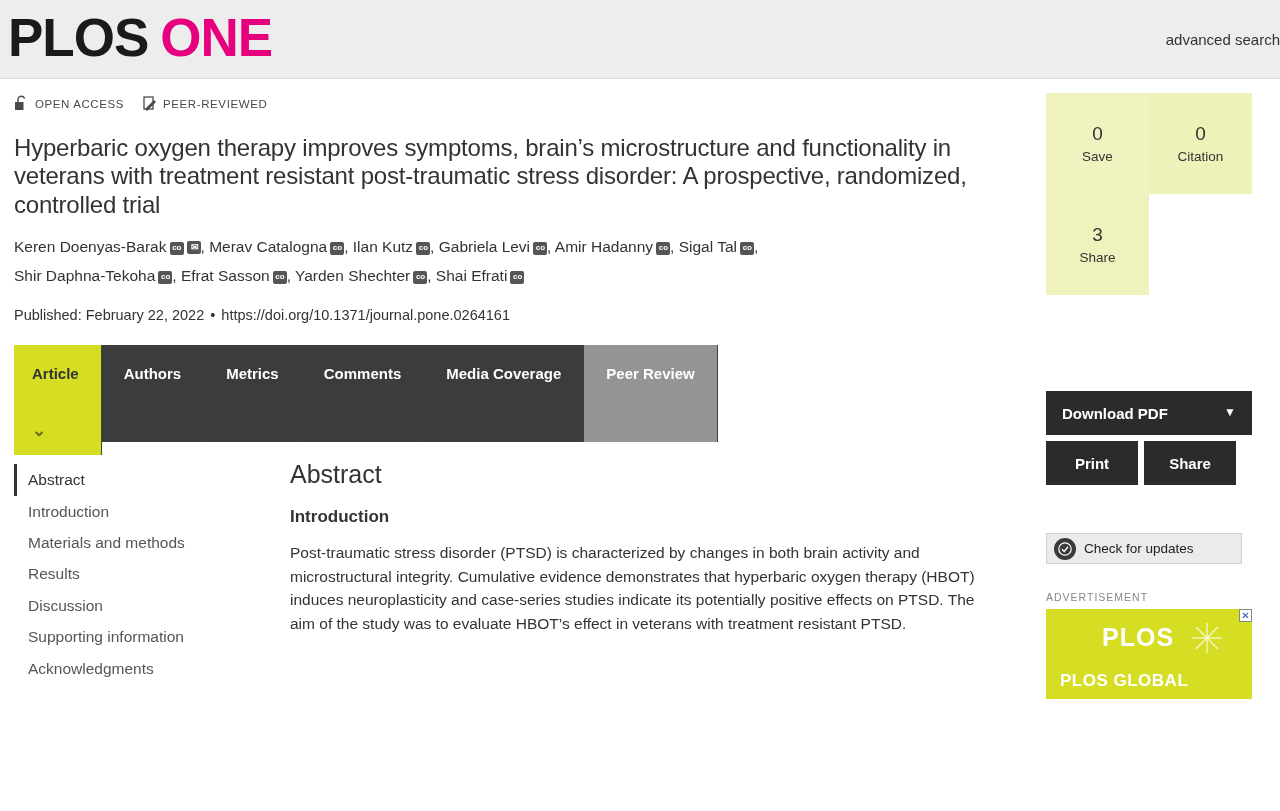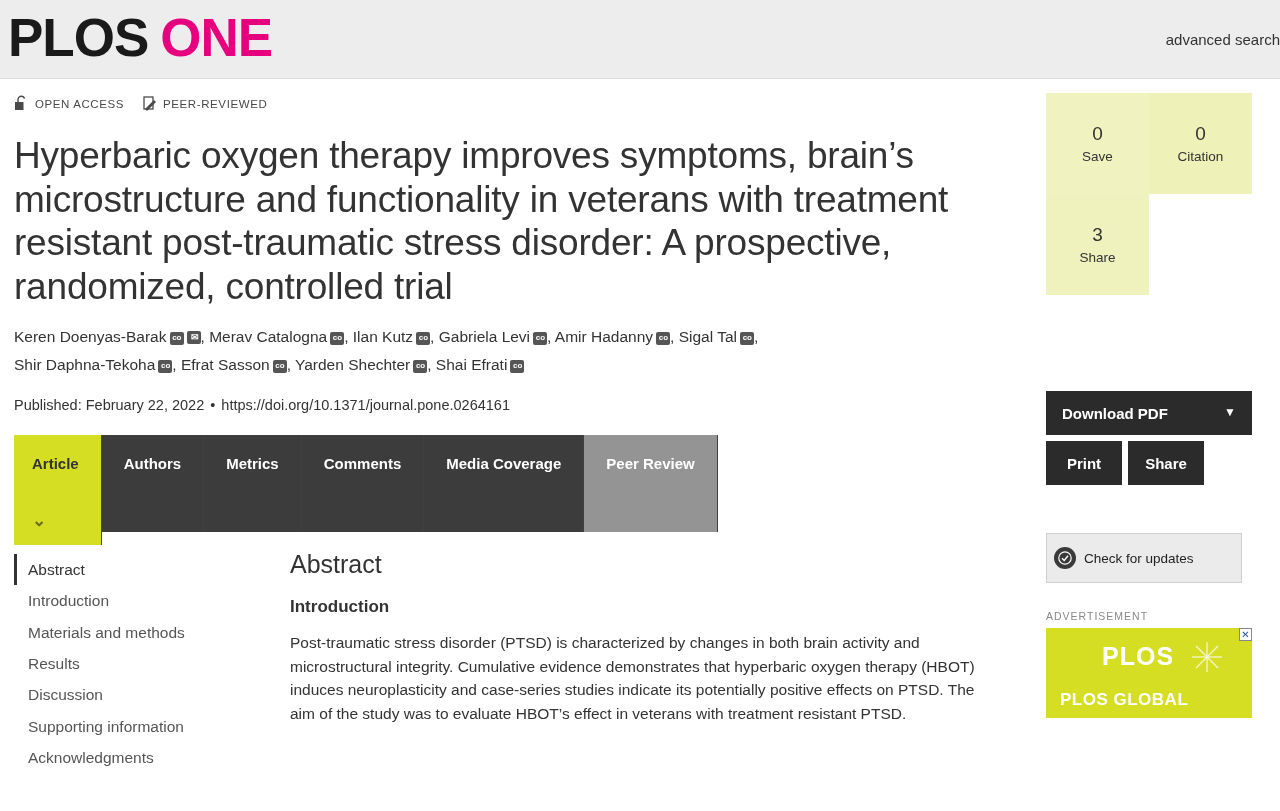--- a/index.html
+++ b/index.html
@@ -70,21 +70,21 @@
   .badge-icon { width: 15px; height: 17px; display: inline-block; }
 
   .article-type {
     margin-top: 13px;
     font-size: 12.5px;
     letter-spacing: 0.4px;
     color: #4a4a4a;
   }
 
   h1.title {
-    font-size: 37px;
+    font-size: 24px;
     line-height: 1.18;
     font-weight: normal;
     color: #333;
     margin: 22px 0 0 0;
     max-width: 985px;
     letter-spacing: -0.2px;
   }
 
   .authors {
     margin-top: 14px;
@@ -238,30 +238,30 @@
     font-size: 12px;
   }
   .btn-row { display: flex; gap: 6px; margin-top: 6px; }
   .btn-half {
     background: #2b2b2b;
     color: #fff;
     font-size: 15px;
     font-weight: bold;
     border: none;
     height: 44px;
-    width: 76px;
+    width: 92px;
     cursor: pointer;
     text-align: center;
     padding: 0;
   }
 
   .updates {
     margin-top: 48px;
     width: 196px;
-    height: 50px;
+    height: 31px;
     background: #ebebeb;
     border: 1px solid #cfcfcf;
     display: flex;
     align-items: center;
     gap: 8px;
     padding-left: 7px;
   }
   .updates .circ {
     width: 22px; height: 22px;
     border-radius: 50%;

